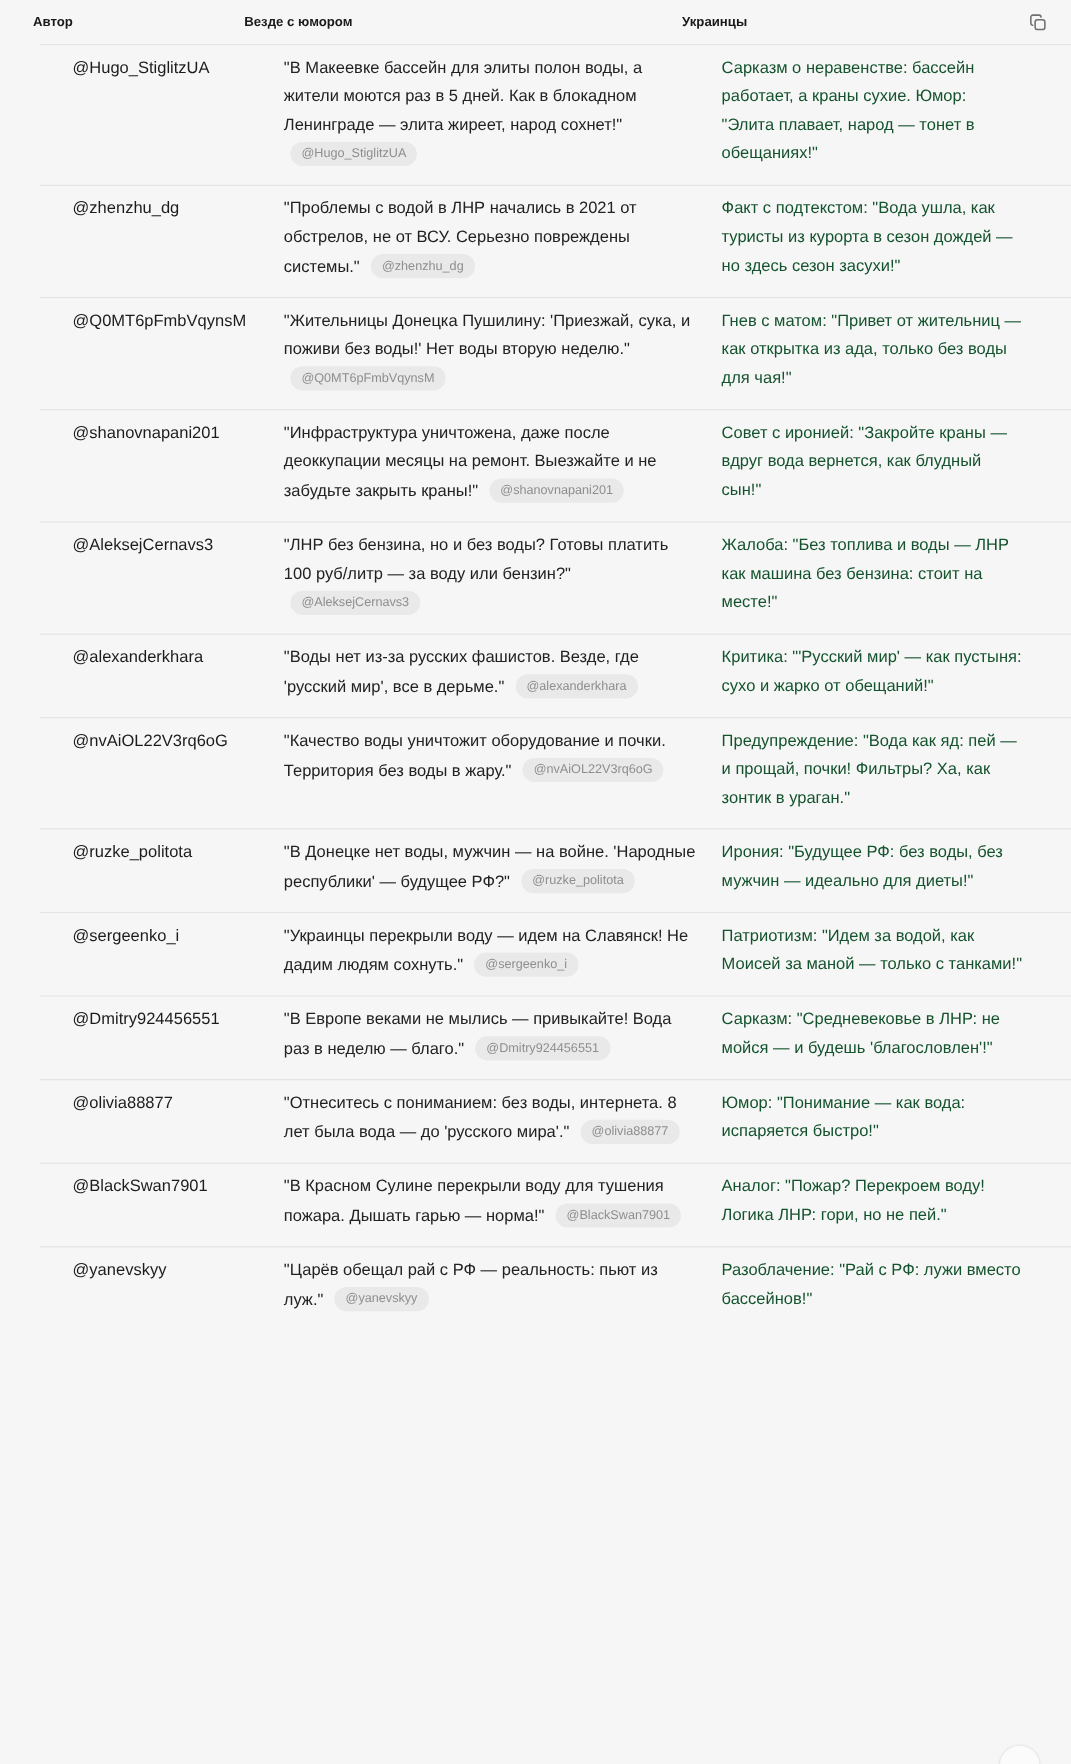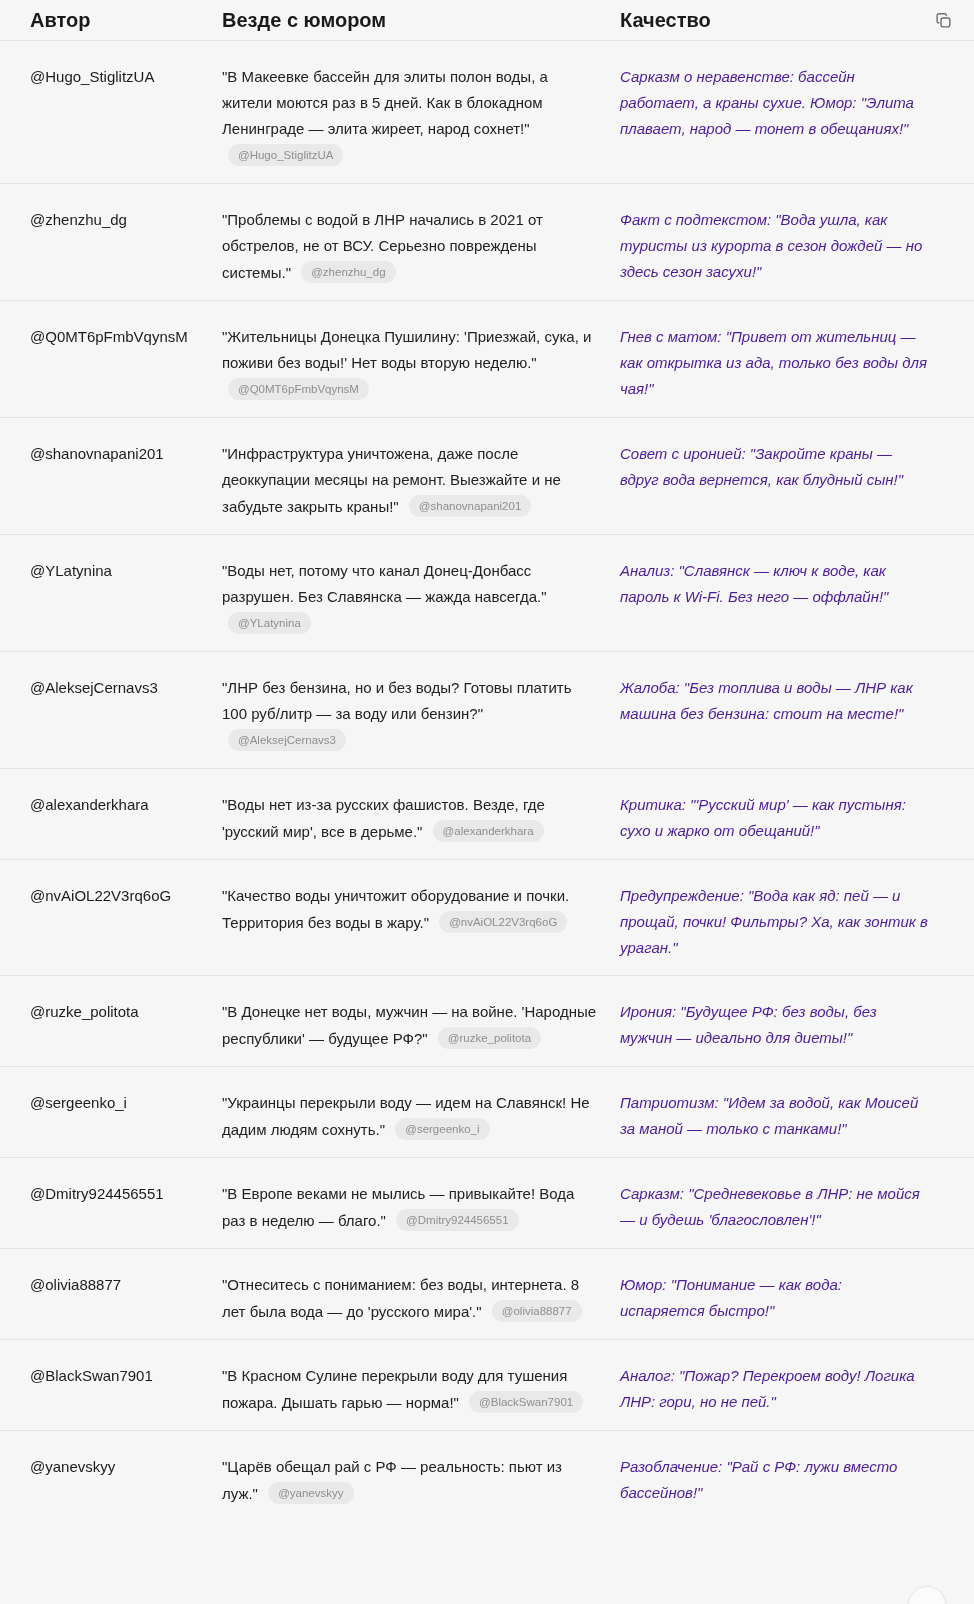--- a/index.html
+++ b/index.html
@@ -10,37 +10,37 @@
     color:#1d1d1d;
     -webkit-font-smoothing:antialiased;
   }
   .table{width:974px;}
   .header-row{
     display:grid;
     grid-template-columns:192px 398px 1fr 40px;
     align-items:center;
     padding:0 20px 0 30px;
     height:40px;
-    font-size:20px;font-weight:700;color:#1a1a1a;
+    font-size:12px;font-weight:700;color:#1a1a1a;
   }
   .copy-btn{
     background:none;border:none;padding:2px;margin:0;cursor:pointer;
     justify-self:end;display:flex;align-items:center;justify-content:center;
   }
   .row{
     display:grid;
     grid-template-columns:192px 398px 1fr;
-    padding:23px 44px 14px 30px;
+    padding:8px 44px 14px 30px;
     border-top:1px solid #e3e3e3;
-    font-size:15px;line-height:26px;
+    font-size:15px;line-height:26px;margin-left:36px;
   }
   .cell{min-width:0;}
   .author{color:#1c1c1c;padding-right:12px;word-wrap:break-word;}
   .opinion{padding-right:22px;color:#222;}
-  .context{color:#4c1d95;font-style:italic;}
+  .context{color:#14532d;}
   .badge{
     display:inline-block;
     background:#e9e9e9;color:#8e8e8e;
     border-radius:11px;
     padding:0 10px;
     font-size:11.5px;line-height:22px;height:22px;
     margin-left:6px;margin-top:2px;
     vertical-align:2px;white-space:nowrap;
   }
   .scroll-btn{
@@ -51,21 +51,21 @@
     padding:0;cursor:pointer;
   }
 </style>
 </head>
 <body>
 
 <div class="table">
   <div class="header-row">
     <div>Автор</div>
     <div>Везде с юмором</div>
-    <div>Качество</div>
+    <div>Украинцы</div>
     <button class="copy-btn">
       <span style="display:flex;">
         <svg width="17" height="17" viewBox="0 0 24 24" fill="none" stroke="#6f6f6f" stroke-width="2" stroke-linecap="round" stroke-linejoin="round">
           <rect x="8.5" y="8.5" width="12.5" height="12.5" rx="3"></rect>
           <path d="M16 5V5a2.5 2.5 0 0 0-2.5-2.5H5.5A2.5 2.5 0 0 0 3 5v8A2.5 2.5 0 0 0 5.5 15.5"></path>
         </svg>
       </span>
     </button>
   </div>
   <div id="table-body">
@@ -86,25 +86,20 @@
     <div class="cell opinion"><span>"Жительницы Донецка Пушилину: 'Приезжай, сука, и поживи без воды!' Нет воды вторую неделю."</span> <span class="badge">@Q0MT6pFmbVqynsM</span></div>
     <div class="cell context">Гнев с матом: "Привет от жительниц — как открытка из ада, только без воды для чая!"</div>
   </div>
 
   <div class="row">
     <div class="cell author">@shanovnapani201</div>
     <div class="cell opinion"><span>"Инфраструктура уничтожена, даже после деоккупации месяцы на ремонт. Выезжайте и не забудьте закрыть краны!"</span> <span class="badge">@shanovnapani201</span></div>
     <div class="cell context">Совет с иронией: "Закройте краны — вдруг вода вернется, как блудный сын!"</div>
   </div>
 
-  <div class="row">
-    <div class="cell author">@YLatynina</div>
-    <div class="cell opinion"><span>"Воды нет, потому что канал Донец-Донбасс разрушен. Без Славянска — жажда навсегда."</span> <span class="badge">@YLatynina</span></div>
-    <div class="cell context">Анализ: "Славянск — ключ к воде, как пароль к Wi-Fi. Без него — оффлайн!"</div>
-  </div>
 
   <div class="row">
     <div class="cell author">@AleksejCernavs3</div>
     <div class="cell opinion"><span>"ЛНР без бензина, но и без воды? Готовы платить 100 руб/литр — за воду или бензин?"</span> <span class="badge">@AleksejCernavs3</span></div>
     <div class="cell context">Жалоба: "Без топлива и воды — ЛНР как машина без бензина: стоит на месте!"</div>
   </div>
 
   <div class="row">
     <div class="cell author">@alexanderkhara</div>
     <div class="cell opinion"><span>"Воды нет из-за русских фашистов. Везде, где 'русский мир', все в дерьме."</span> <span class="badge">@alexanderkhara</span></div>

